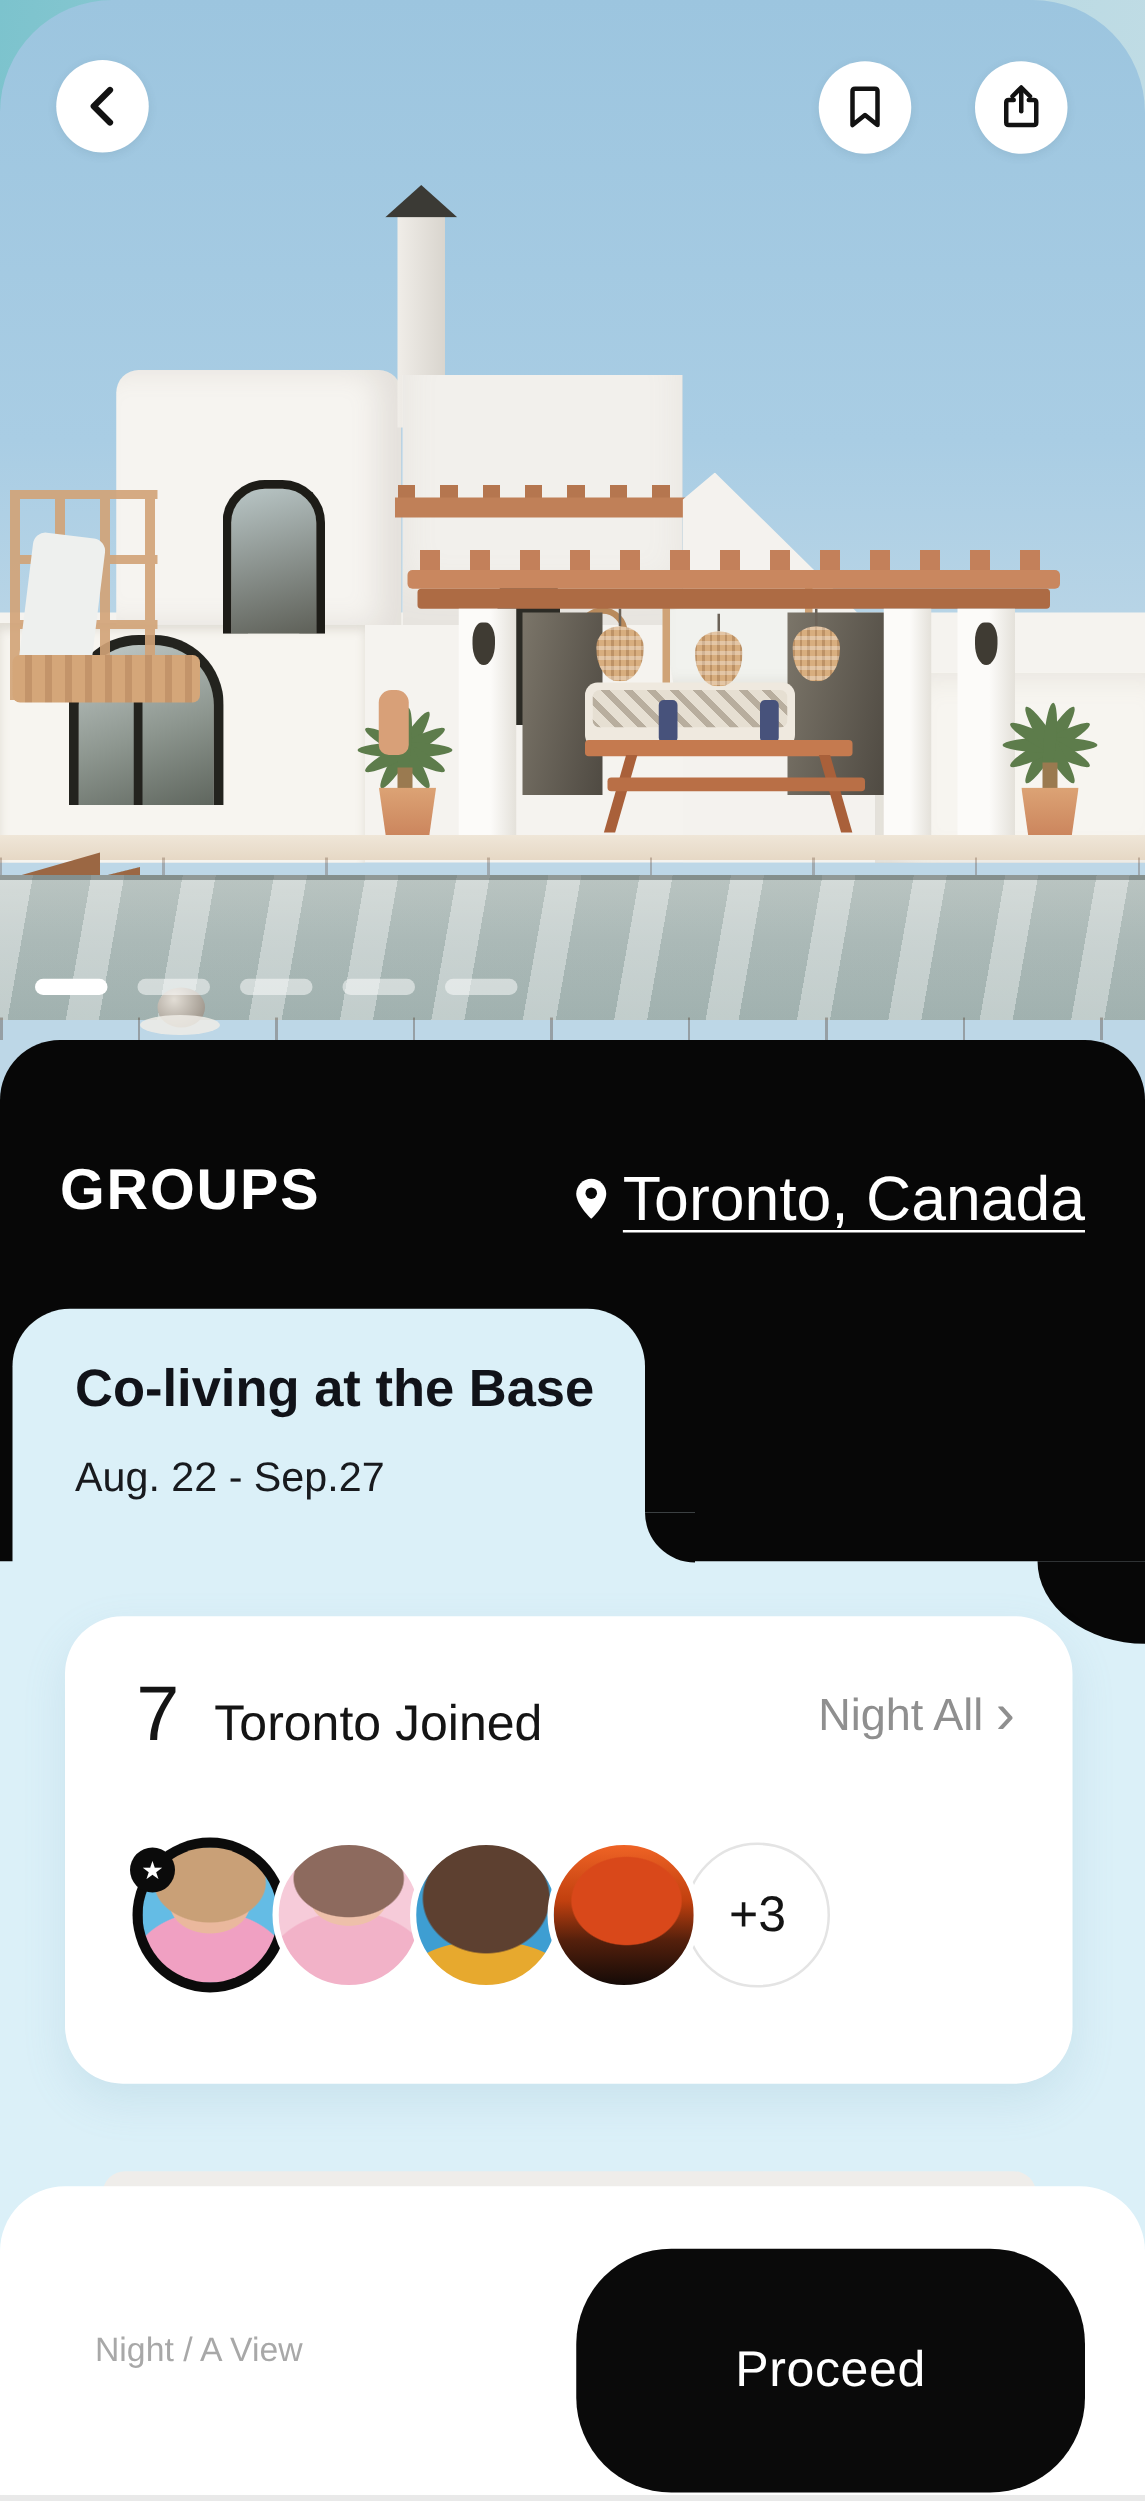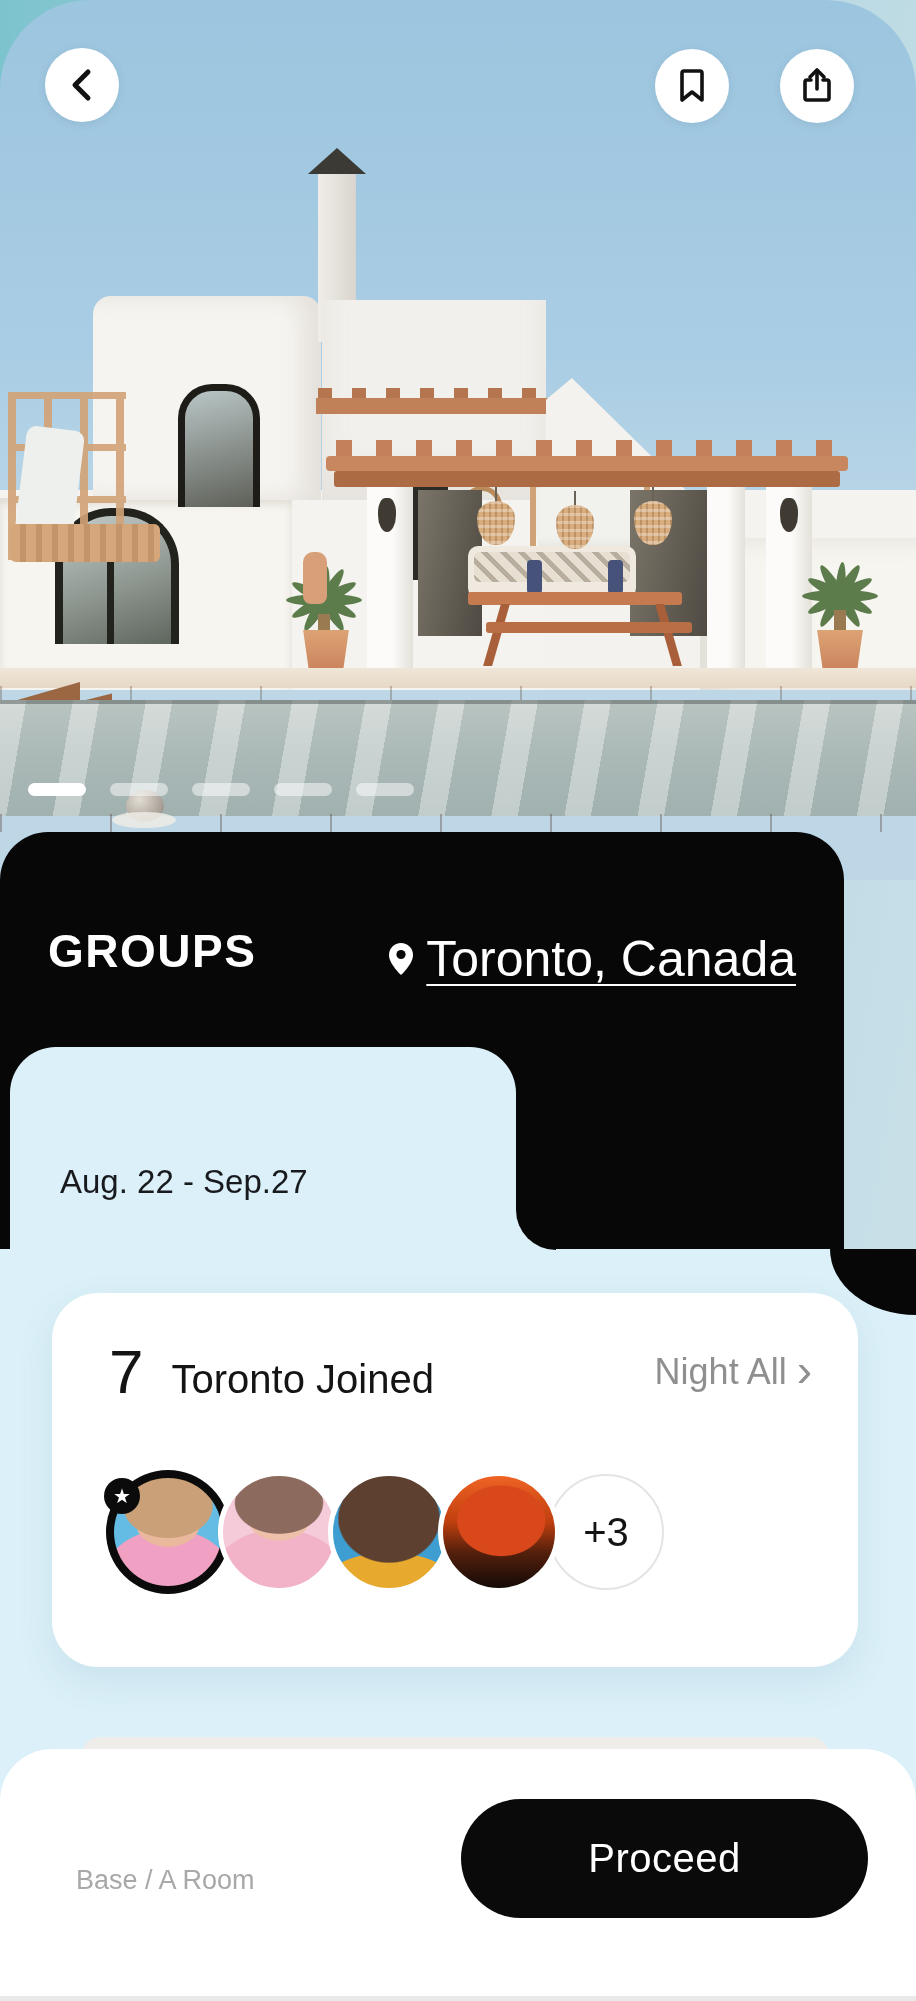--- a/index.html
+++ b/index.html
@@ -74,21 +74,21 @@
   .fountain{left:126px;top:790px;width:38px;height:32px;border-radius:50%;
      background:radial-gradient(circle at 35% 30%,#e2ddd5,#8f867b);}
   .splash{left:112px;top:812px;width:64px;height:16px;border-radius:50%;background:rgba(238,236,230,.85);}
   .dots{left:28px;top:783px;display:flex;gap:24px;}
   .dash{width:58px;height:13px;border-radius:7px;background:rgba(255,255,255,.5);}
   .dash.active{background:#ffffff;}
   
   .circle-btn{width:74px;height:74px;border-radius:50%;background:#fff;display:flex;align-items:center;justify-content:center;
      box-shadow:0 2px 8px rgba(60,90,110,.12);}
   
-  .black-panel{left:0;top:832px;width:844px;height:418px;background:#070707;border-radius:48px 48px 0 0;}
+  .black-panel{left:0;top:832px;width:916px;height:418px;background:#070707;border-radius:48px 48px 0 0;}
   .groups-title{position:absolute;left:48px;top:92px;color:#fff;font-size:46px;font-weight:600;letter-spacing:1.5px;}
   .location{position:absolute;right:48px;top:98px;display:flex;align-items:center;gap:12px;color:#fff;}
   .location .loc-text{font-size:50px;font-weight:500;text-decoration:underline;text-underline-offset:8px;text-decoration-thickness:2px;}
   .corner-fillet{left:516px;top:1210px;width:40px;height:40px;}
   .corner-fillet .blue{position:absolute;inset:0;background:#dbf0f8;}
   .corner-fillet .blk{position:absolute;inset:0;background:#070707;border-bottom-left-radius:100%;}
   .black-wedge{left:830px;top:1249px;width:86px;height:66px;background:#070707;border-bottom-left-radius:86px 66px;}
   
   .blue-bg{left:0;top:1249px;width:916px;height:752px;background:#dbf0f8;}
   .blue-card{left:10px;top:1047px;width:506px;height:212px;background:#dbf0f8;border-radius:46px 46px 0 0;}
@@ -127,21 +127,21 @@
      display:flex;align-items:center;justify-content:center;font-size:40px;font-weight:500;color:#141414;}
   .star-badge{position:absolute;left:-2px;top:8px;width:36px;height:36px;border-radius:50%;background:#0b0b0b;
      display:flex;align-items:center;justify-content:center;color:#fff;font-size:20px;z-index:3;}
   
   .peek-card{left:82px;top:1737px;width:747px;height:30px;background:#efedea;border-radius:18px 18px 0 0;}
   .bottom-sheet{left:0;top:1749px;width:916px;height:252px;background:#ffffff;border-radius:52px 52px 0 0;}
   .price{position:absolute;left:74px;top:54px;font-size:42px;font-weight:600;color:#0d0d0d;}
   .per-unit{position:absolute;left:76px;top:116px;font-size:27px;color:#a8a8a8;}
   .sheet-dates{position:absolute;left:76px;top:156px;font-size:31px;font-weight:500;color:#131313;
      text-decoration:underline;text-underline-offset:7px;text-decoration-thickness:2px;}
-  .proceed-btn{position:absolute;left:461px;top:50px;width:407px;height:119px;border-radius:76px;background:#0a0a0a;
+  .proceed-btn{position:absolute;left:461px;top:50px;width:407px;height:195px;border-radius:76px;background:#0a0a0a;
      display:flex;align-items:center;justify-content:center;border:none;cursor:pointer;}
   .proceed-label{color:#fff;font-size:40px;font-weight:500;letter-spacing:.5px;}
   .home-strip{left:0;top:1996px;width:916px;height:5px;background:#e9e9e9;}
 </style>
 </head>
 <body>
 
 <div class="app">
 
   <div class="abs hero">
@@ -268,20 +268,21 @@
         <path d="M13 1 C6.4 1 1 6.4 1 13 C1 22 13 33 13 33 C13 33 25 22 25 13 C25 6.4 19.6 1 13 1 Z" fill="#ffffff"></path>
         <circle cx="13" cy="12.5" r="4.6" fill="#070707"></circle>
       </svg>
       <span class="loc-text">Toronto, Canada</span>
     </div>
   </div>
 
   <div class="abs blue-bg"></div>
 
   <div class="abs blue-card">
+    <div class="listing-title">Co-living at the Base</div>
     <div class="listing-dates">Aug. 22 - Sep.27</div>
   </div>
 
   <div class="abs corner-fillet">
     <div class="blue"></div>
     <div class="blk"></div>
   </div>
 
   <div class="abs black-wedge"></div>
 
@@ -305,20 +306,20 @@
       <div class="avatar av3"></div>
       <div class="avatar av4"></div>
       <div class="avatar-more">
         <span>+3</span>
       </div>
     </div>
   </div>
 
   <div class="abs peek-card"></div>
   <div class="abs bottom-sheet">
-    <div class="per-unit">Base / A Room</div>
+    <div class="per-unit">Night / A View</div>
     <button class="proceed-btn">
       <span class="proceed-label">Proceed</span>
     </button>
   </div>
   <div class="abs home-strip"></div>
 
 </div>
 
 </body></html>

